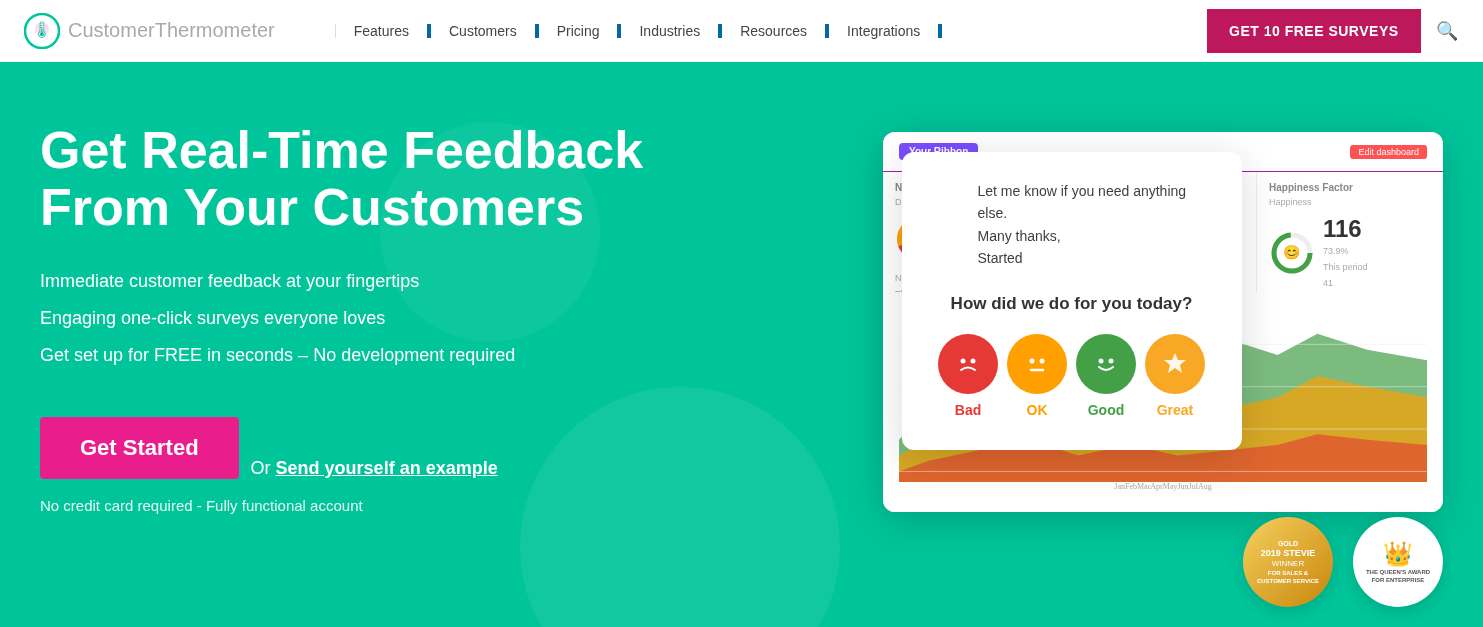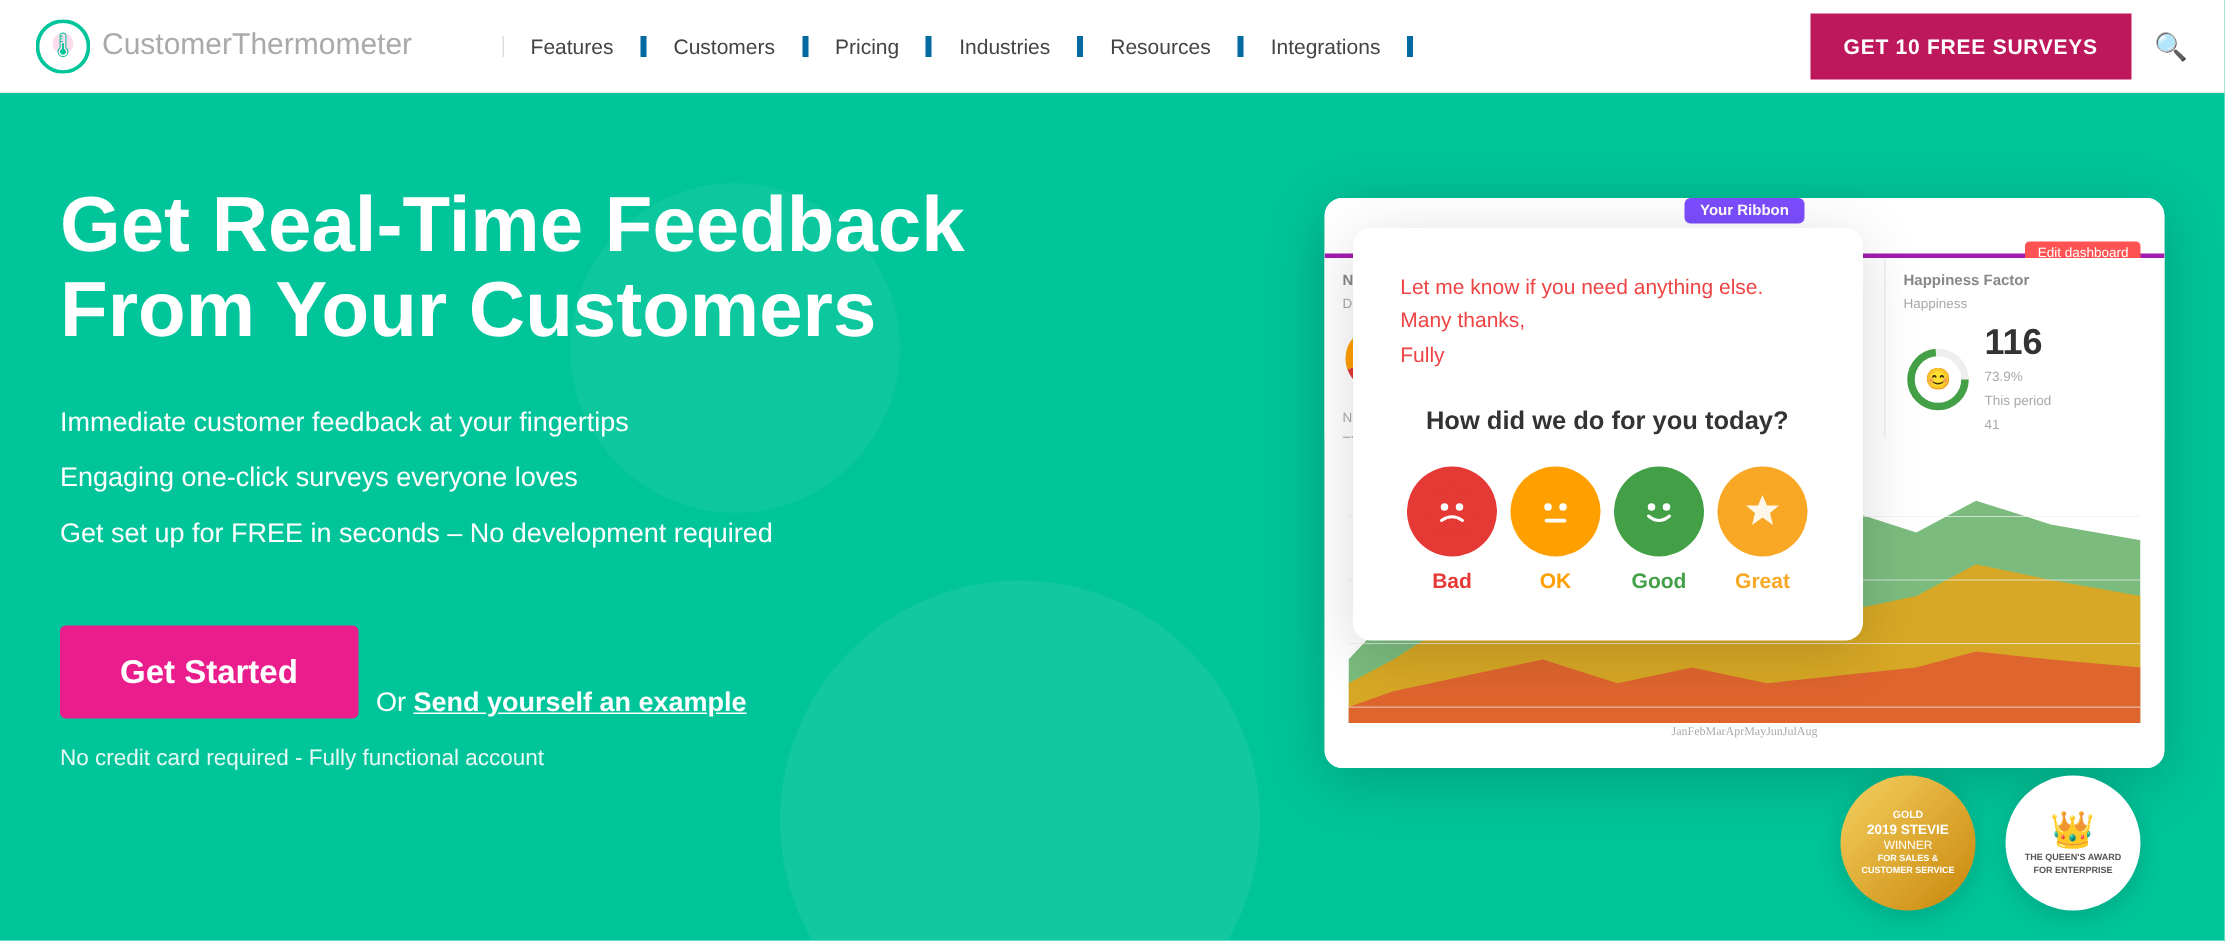--- a/index.html
+++ b/index.html
@@ -176,24 +176,25 @@
       border-radius: 12px;
       padding: 28px 32px 32px 32px;
       width: 340px;
       box-shadow: 0 8px 40px rgba(0,0,0,0.15);
       position: relative;
       z-index: 3;
       margin-top: 20px;
       margin-left: 40px;
     }
     .survey-email-text {
-      color: #ef4444;
+      color: #404040;
       font-size: 14px;
       line-height: 1.6;
       margin-bottom: 24px;
+      margin-left: 44px;
     }
     .survey-question {
       font-size: 17px;
       font-weight: 700;
       color: #333;
       text-align: center;
       margin-bottom: 20px;
     }
     .survey-emojis {
       display: flex;
@@ -240,23 +241,22 @@
       box-shadow: 0 8px 40px rgba(0,0,0,0.18);
       overflow: hidden;
       z-index: 2;
     }
     .dashboard-topbar {
       background: #fff;
       height: 40px;
       display: flex;
       align-items: center;
       padding: 0 16px;
-      border-bottom: 3px solid #a21caf;
+      border-bottom: 1px solid #a21caf;
       gap: 12px;
-      flex-direction: column;
     }
     .ribbon-badge {
       background: #7c4dff;
       color: #fff;
       font-size: 10px;
       padding: 3px 10px;
       border-radius: 4px;
       font-weight: 700;
     }
     .dashboard-stats {
@@ -320,21 +320,21 @@
       overflow: hidden;
     }
     .chart-svg {
       width: 100%;
       height: 180px;
     }
 
     
     .awards {
       position: absolute;
-      right: 56px;
+      right: 40px;
       bottom: 20px;
       display: flex;
       gap: 20px;
       z-index: 3;
     }
     .award-badge {
       width: 90px;
       height: 90px;
       border-radius: 50%;
       background: #fff;
@@ -402,21 +402,21 @@
     </div>
     <p class="no-credit">No credit card required - Fully functional account</p>
   </div>
 
   <div class="hero-right">
 
     <div class="survey-card">
       <div class="survey-email-text">
         <span>Let me know if you need anything else.</span><br>
         <span>Many thanks,</span><br>
-        <span>Fully</span>
+        <span>Started</span>
       </div>
       <div class="survey-question">How did we do for you today?</div>
       <div class="survey-emojis">
 
         <div class="emoji-item">
           <div class="emoji-circle bad">
             <svg width="36" height="36" viewBox="0 0 36 36">
                 <circle cx="18" cy="18" r="16" fill="#e53935"></circle>
                 <circle cx="13" cy="15" r="2.5" fill="#fff"></circle>
                 <circle cx="23" cy="15" r="2.5" fill="#fff"></circle>

